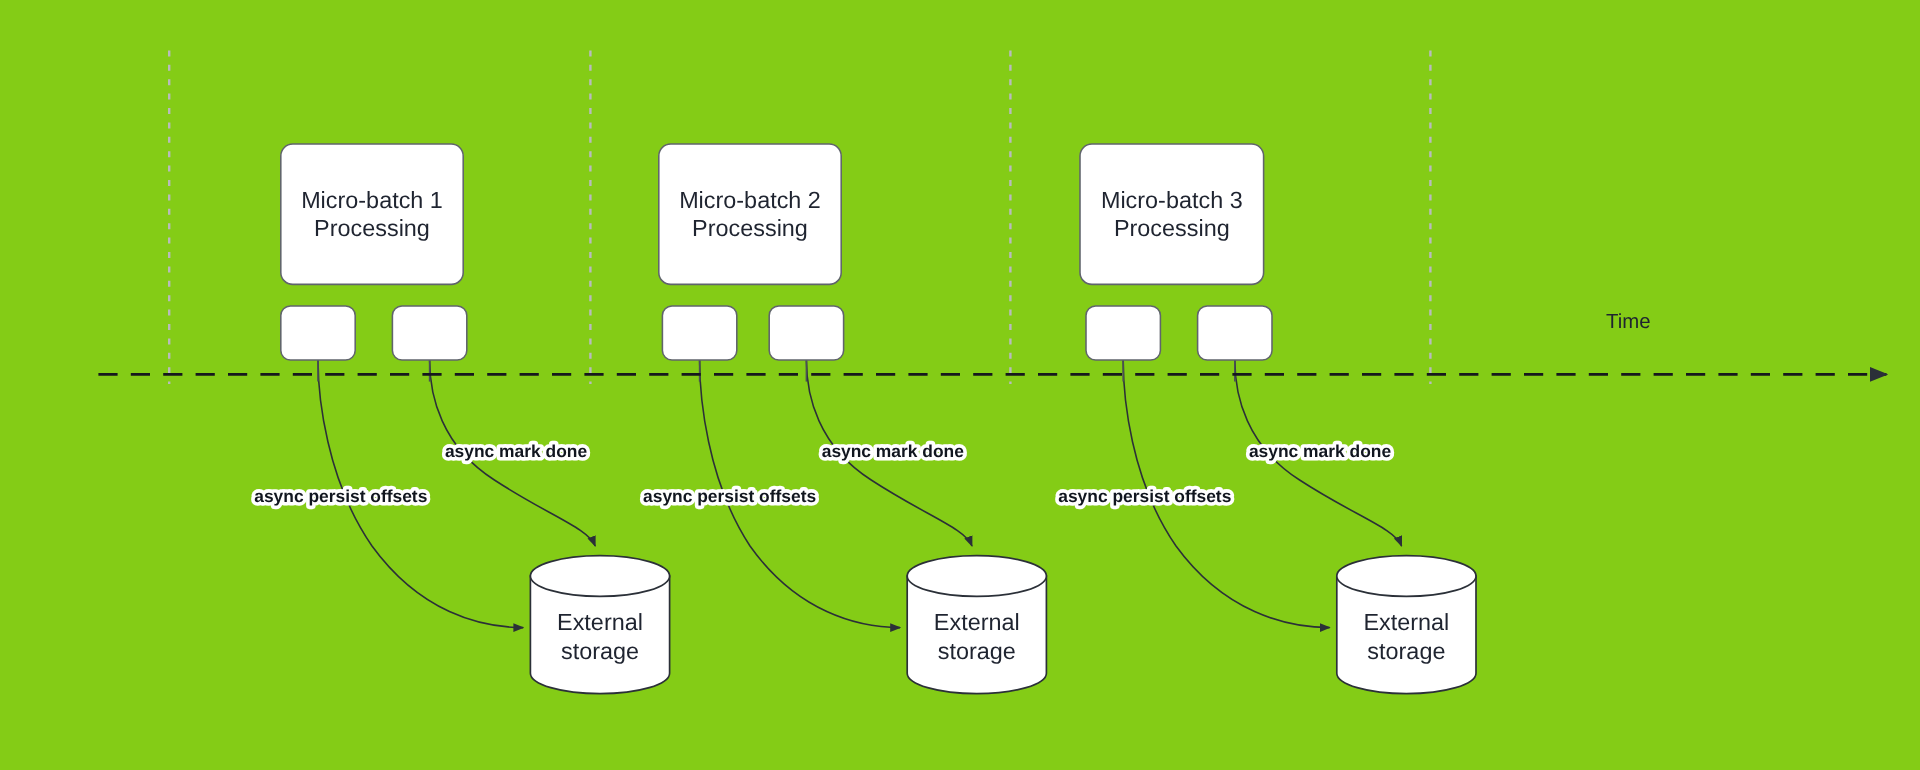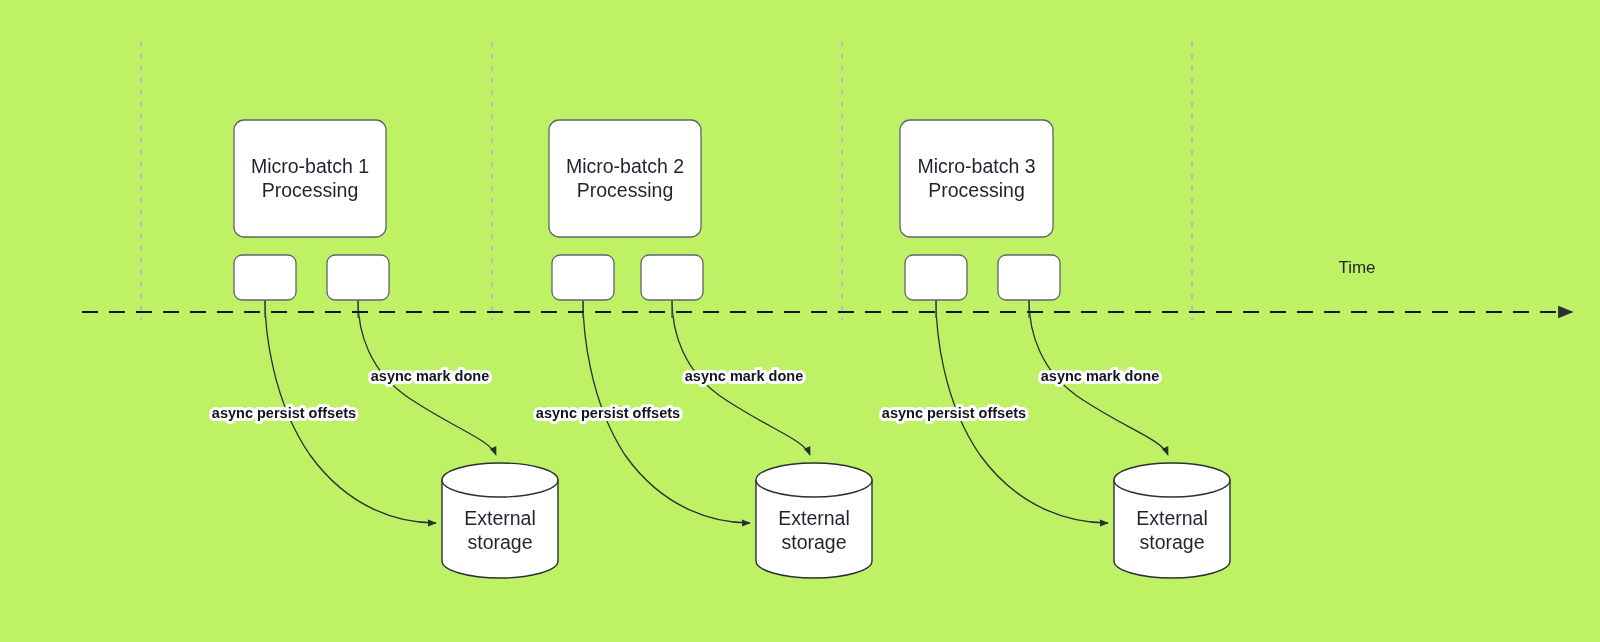--- a/index.html
+++ b/index.html
@@ -7,21 +7,21 @@
     padding: 0;
     background: #ffffff;
   }
   body {
     font-family: "Liberation Sans", sans-serif;
   }
   #canvas {
     position: relative;
     width: 1600px;
     height: 642px;
-    background: #bef264;
+    background: #84cc16;
     overflow: hidden;
   }
   #diagram-svg {
     position: absolute;
     left: 0;
     top: 0;
     width: 1600px;
     height: 642px;
   }
   .node-text {

